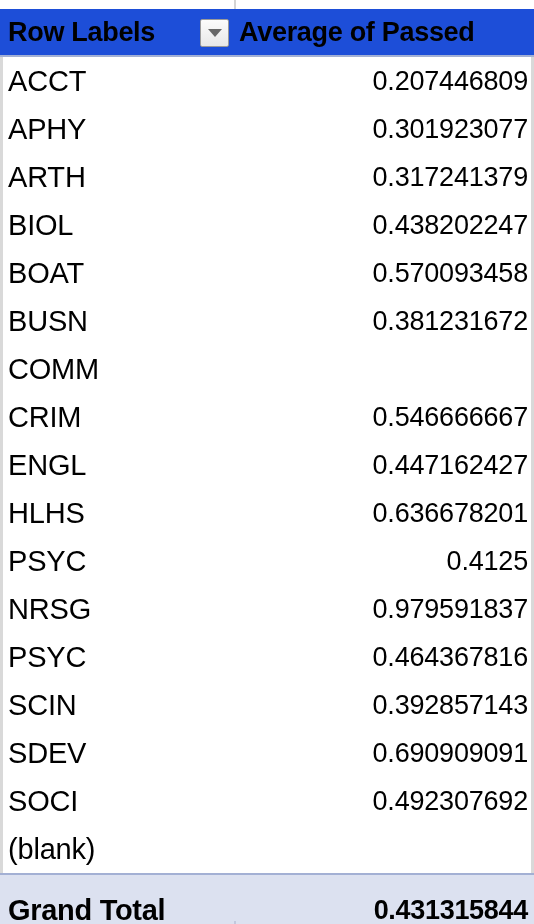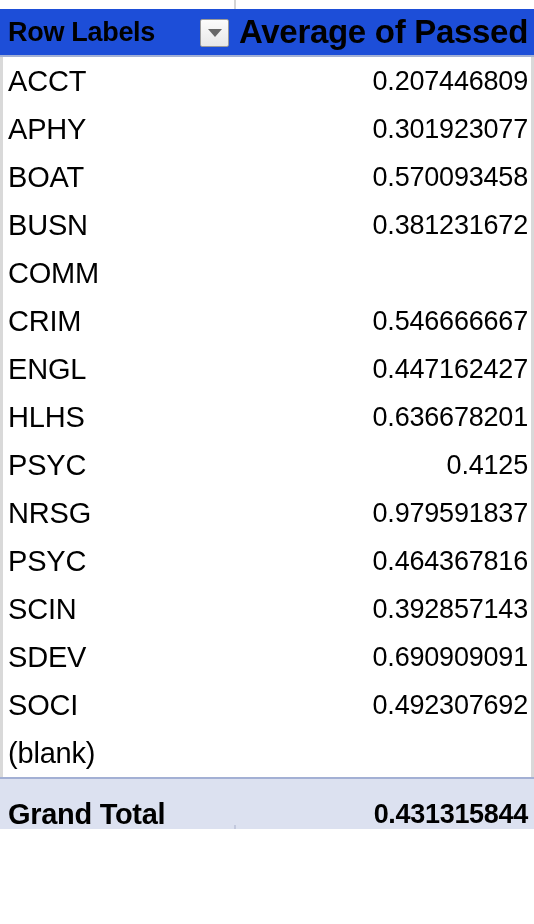--- a/index.html
+++ b/index.html
@@ -74,21 +74,21 @@
     height: 0;
     border-left: 7px solid transparent;
     border-right: 7px solid transparent;
     border-top: 8px solid #686868;
   }
   .header-value {
     position: absolute;
     left: 239px;
     top: 50%;
     transform: translateY(-50%);
-    font-size: 33px;
+    font-size: 27px;
     font-weight: bold;
     color: #000000;
     letter-spacing: -0.3px;
     white-space: nowrap;
   }
 
   
   .data-row {
     position: relative;
     height: 48px;
@@ -184,20 +184,32 @@
       </div>
       <div class="data-row">
         <div class="row-tick"></div>
         <div class="row-tick-right"></div>
         <span class="cell-label">APHY</span>
         <span class="cell-value">0.301923077</span>
       </div>
       <div class="data-row">
         <div class="row-tick"></div>
         <div class="row-tick-right"></div>
+        <span class="cell-label">ARTH</span>
+        <span class="cell-value">0.317241379</span>
+      </div>
+      <div class="data-row">
+        <div class="row-tick"></div>
+        <div class="row-tick-right"></div>
+        <span class="cell-label">BIOL</span>
+        <span class="cell-value">0.438202247</span>
+      </div>
+      <div class="data-row">
+        <div class="row-tick"></div>
+        <div class="row-tick-right"></div>
         <span class="cell-label">BOAT</span>
         <span class="cell-value">0.570093458</span>
       </div>
       <div class="data-row">
         <div class="row-tick"></div>
         <div class="row-tick-right"></div>
         <span class="cell-label">BUSN</span>
         <span class="cell-value">0.381231672</span>
       </div>
       <div class="data-row">

